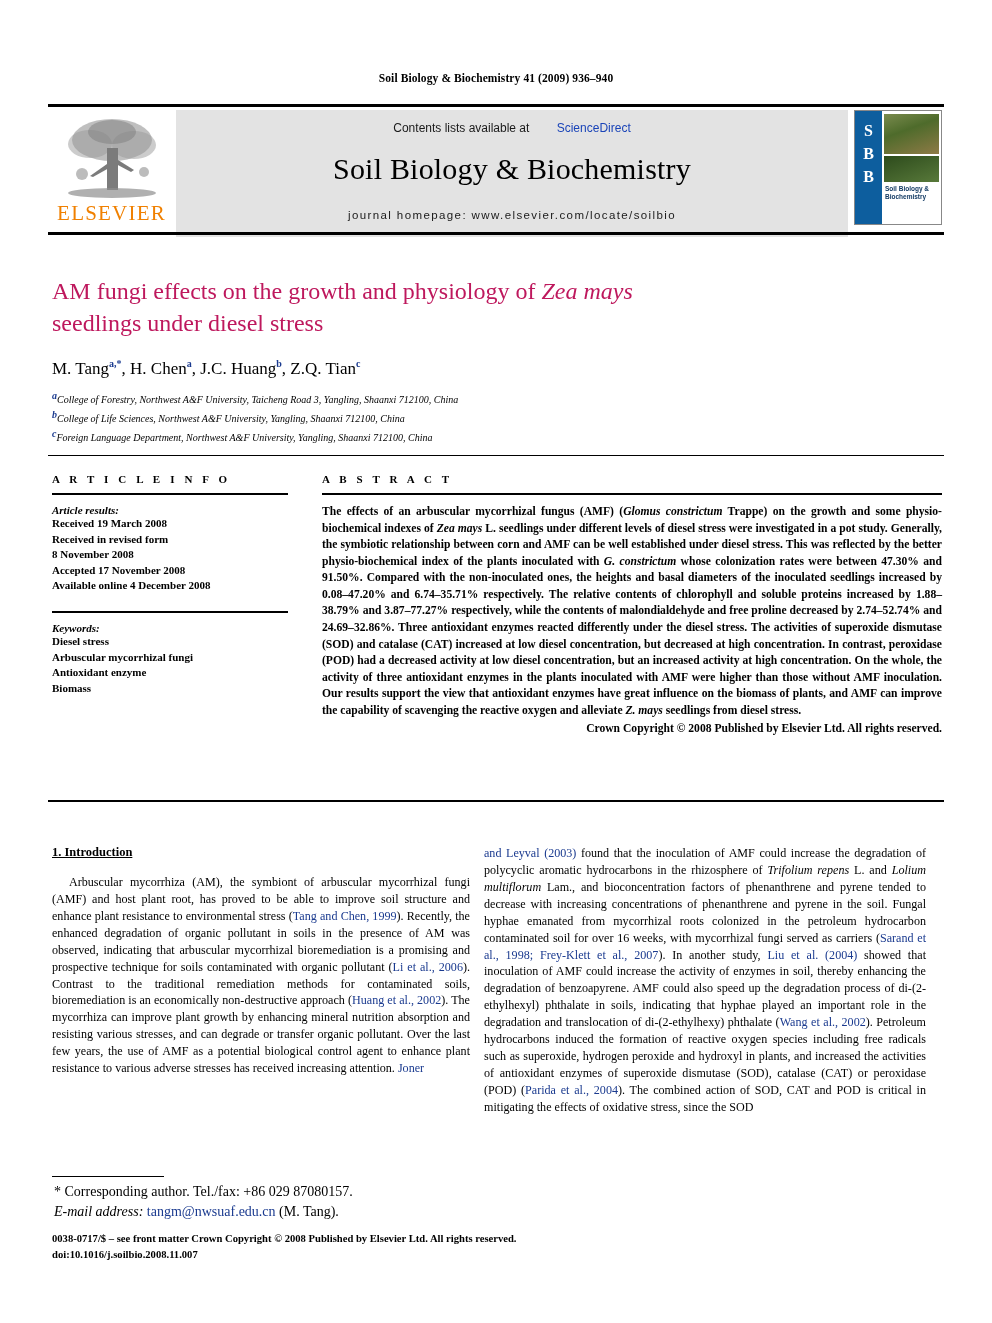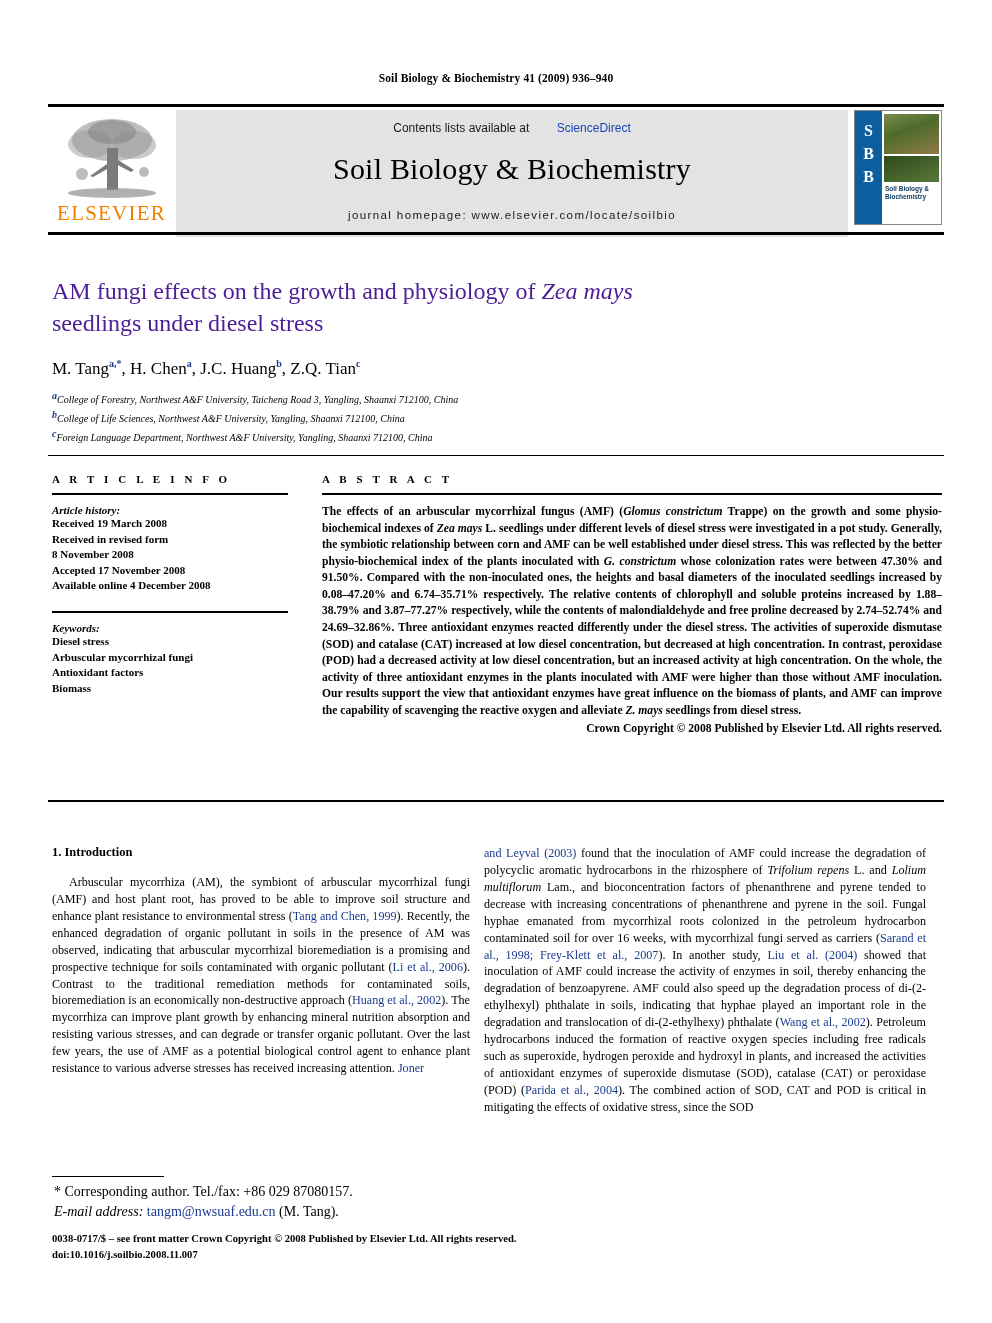--- a/index.html
+++ b/index.html
@@ -182,21 +182,21 @@
     top: 276px;
     left: 52px;
     width: 620px;
   }
   .article-title {
     font-family: "Liberation Serif", serif;
     font-size: 24px;
     line-height: 1.32;
     font-weight: normal;
     margin: 0;
-    color: #4c1d95;
+    color: #be185d;
   }
   .article-title em { font-style: italic; }
   .authors {
     font-family: "Liberation Serif", serif;
     font-size: 17px;
     margin-top: 19px;
     color: #000;
   }
   .authors sup, .affil sup {
     color: #1a3a8f;
@@ -294,20 +294,21 @@
     position: absolute;
     top: 845px;
     left: 484px;
     width: 442px;
   }
   .body-head {
     font-family: "Liberation Serif", serif;
     font-weight: bold;
     font-size: 12.5px;
     margin: 0 0 14px 0;
+    text-decoration: underline;
   }
   .body-p {
     font-family: "Liberation Serif", serif;
     font-size: 12.1px;
     line-height: 1.40;
     text-align: justify;
     margin: 0;
     text-indent: 17px;
   }
   .body-p.noindent { text-indent: 0; }
@@ -424,32 +425,32 @@
       <div class="affil"><sup>b</sup><span>College of Life Sciences, Northwest A&amp;F University, Yangling, Shaanxi 712100, China</span></div>
       <div class="affil"><sup>c</sup><span>Foreign Language Department, Northwest A&amp;F University, Yangling, Shaanxi 712100, China</span></div>
     </div>
   </div>
 
   <div class="band-rule-top"></div>
 
   <div class="info-col">
     <div class="sec-head">A R T I C L E  I N F O</div>
     <div class="hr-thick"></div>
-    <div class="info-sub">Article history:</div>
+    <div class="info-sub">Article results:</div>
     <div class="info-line">Received 19 March 2008</div>
     <div class="info-line">Received in revised form</div>
     <div class="info-line">8 November 2008</div>
     <div class="info-line">Accepted 17 November 2008</div>
     <div class="info-line">Available online 4 December 2008</div>
     <div class="info-gap"></div>
     <div class="hr-thick"></div>
     <div class="info-sub">Keywords:</div>
     <div class="info-line">Diesel stress</div>
     <div class="info-line">Arbuscular mycorrhizal fungi</div>
-    <div class="info-line">Antioxidant factors</div>
+    <div class="info-line">Antioxidant enzyme</div>
     <div class="info-line">Biomass</div>
   </div>
 
   <div class="abstract-col">
     <div class="sec-head">A B S T R A C T</div>
     <div class="hr-thick"></div>
     <p class="abstract-text"><span>The effects of an arbuscular mycorrhizal fungus (AMF) (</span><em>Glomus constrictum</em><span> Trappe) on the growth and some physio-biochemical indexes of </span><em>Zea mays</em><span> L. seedlings under different levels of diesel stress were investigated in a pot study. Generally, the symbiotic relationship between corn and AMF can be well established under diesel stress. This was reflected by the better physio-biochemical index of the plants inoculated with </span><em>G. constrictum</em><span> whose colonization rates were between 47.30% and 91.50%. Compared with the non-inoculated ones, the heights and basal diameters of the inoculated seedlings increased by 0.08–47.20% and 6.74–35.71% respectively. The relative contents of chlorophyll and soluble proteins increased by 1.88–38.79% and 3.87–77.27% respectively, while the contents of malondialdehyde and free proline decreased by 2.74–52.74% and 24.69–32.86%. Three antioxidant enzymes reacted differently under the diesel stress. The activities of superoxide dismutase (SOD) and catalase (CAT) increased at low diesel concentration, but decreased at high concentration. In contrast, peroxidase (POD) had a decreased activity at low diesel concentration, but an increased activity at high concentration. On the whole, the activity of three antioxidant enzymes in the plants inoculated with AMF were higher than those without AMF inoculation. Our results support the view that antioxidant enzymes have great influence on the biomass of plants, and AMF can improve the capability of scavenging the reactive oxygen and alleviate </span><em>Z. mays</em><span> seedlings from diesel stress.</span></p>
     <div class="copyright-line">Crown Copyright © 2008 Published by Elsevier Ltd. All rights reserved.</div>
   </div>
 

